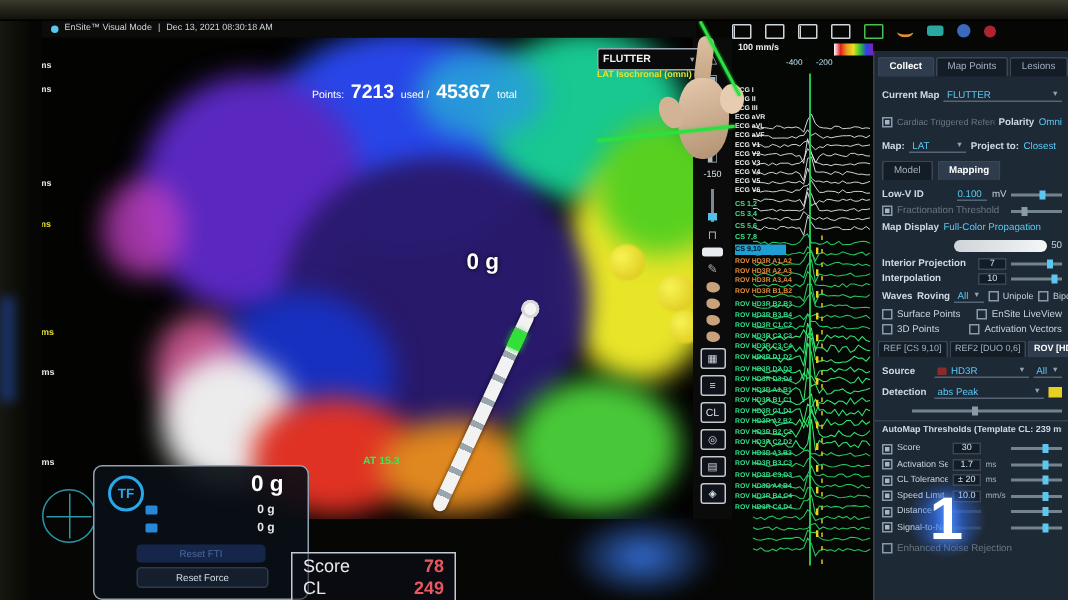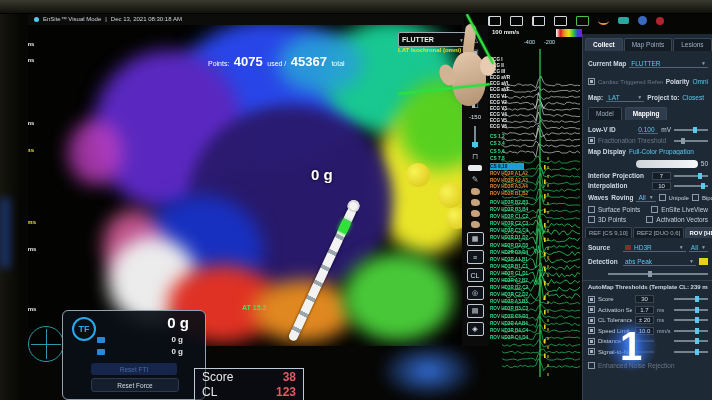--- a/index.html
+++ b/index.html
@@ -179,21 +179,21 @@
     <div class="blob" style="left:160px;top:80px;width:205px;height:190px;background:#2a1a6e;filter:blur(7px);opacity:.97;"></div>
     <div class="blob" style="left:110px;top:170px;width:125px;height:110px;background:#1830c0;"></div>
     <div class="blob" style="left:75px;top:185px;width:60px;height:70px;background:#e060a0;opacity:.85;"></div>
     <div class="blob" style="left:80px;top:212px;width:90px;height:88px;background:#ececec;"></div>
     <div class="blob" style="left:140px;top:240px;width:110px;height:78px;background:#e03224;"></div>
     <div class="blob" style="left:225px;top:255px;width:100px;height:62px;background:#e08820;"></div>
     <div class="blob" style="left:315px;top:228px;width:110px;height:88px;background:#48c838;"></div>
 
     <div class="points">
       <span class="sm">Points:</span>
-      <span class="lg">4075</span>
+      <span class="lg">7213</span>
       <span class="sm">used /</span>
       <span class="lg">45367</span>
       <span class="sm">total</span>
     </div>
 
     <div class="forcetext">0 g</div>
     <div class="attext">AT 15.3</div>
 
     <div class="ydot" style="left:378px;top:138px;width:24px;height:24px;"></div>
     <div class="ydot" style="left:410px;top:158px;width:25px;height:25px;"></div>
@@ -586,24 +586,24 @@
     <div class="prow" style="top:326px;">
       <span class="chk"></span>
       <span class="dim">Enhanced Noise Rejection</span>
     </div>
   </div>
 
   <div class="bluesmear"></div>
   <div class="scorebox">
     <div class="srow">
         <span>Score</span>
-        <span class="v">38</span>
+        <span class="v">78</span>
       </div>
     <div class="srow">
         <span>CL</span>
-        <span class="v">123</span>
+        <span class="v">249</span>
       </div>
   </div>
   <div class="logo1">
     <span>1</span>
   </div>
 
 </div>
 
 </body></html>

